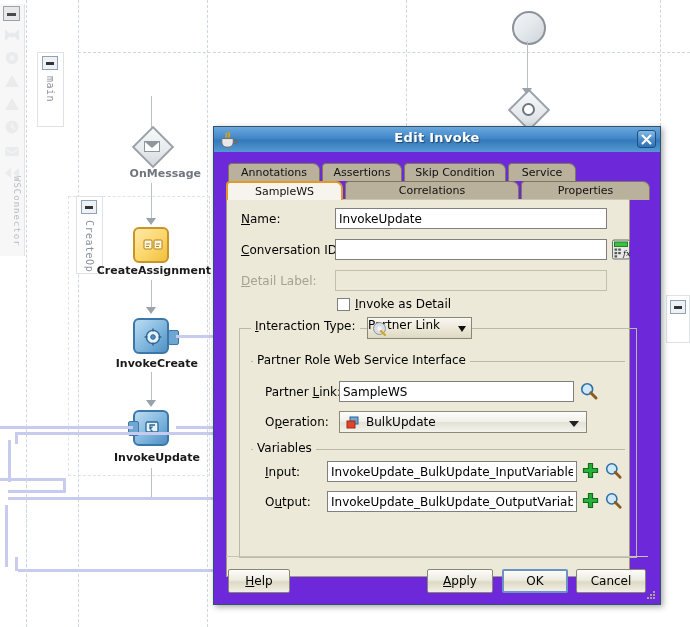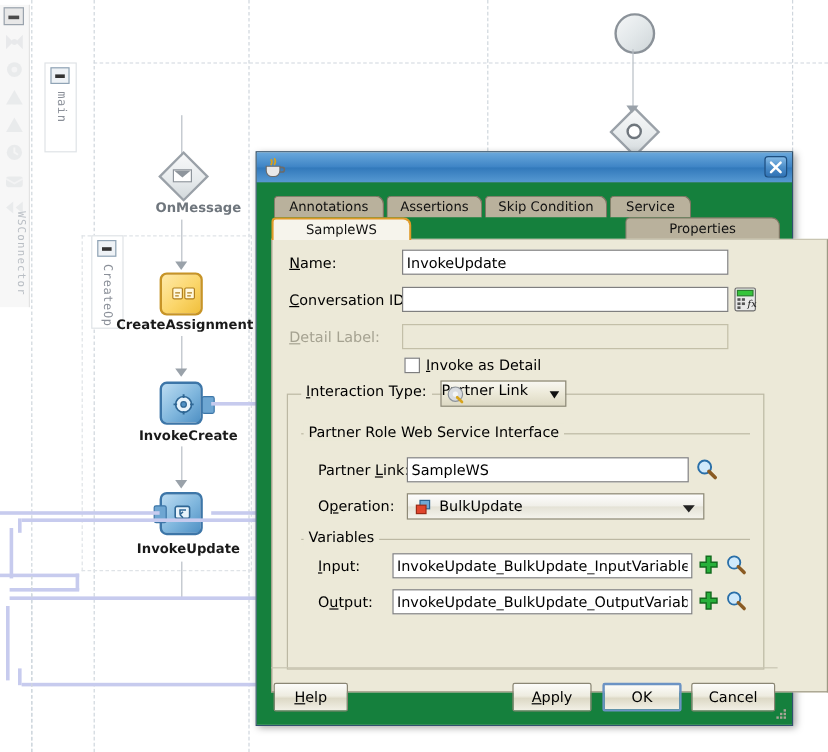--- a/index.html
+++ b/index.html
@@ -125,40 +125,40 @@
   #close-btn{
     position:absolute;right:4px;top:3px;width:19px;height:18px;
     border:1px solid #1e4f80;border-radius:3px;box-sizing:border-box;
     background:linear-gradient(180deg,#86bbe6 0%,#4e8fca 50%,#2f72b5 100%);
     cursor:pointer;
   }
   #close-btn svg{position:absolute;left:3px;top:3px;}
 
   #dlg-body{
     position:absolute;left:0;right:0;top:25px;bottom:0;
-    background:#15803d;
+    background:#6d28d9;
   }
 
   
   #tabs{position:absolute;left:12px;top:11px;width:424px;height:37px;}
   .tab{
     position:absolute;height:18px;box-sizing:border-box;
     background:#b9b19c;border:1px solid #7d7663;
     border-bottom:none;
     color:#111;font-size:11px;line-height:17px;text-align:center;
     cursor:pointer;
   }
   .tab.r1{top:0;border-radius:4px 7px 0 0;}
   .tab.r2{top:18px;border-radius:4px 7px 0 0;height:19px;line-height:18px;}
   .tab.sel{
     background:#f6f4ec;border:2px solid #e09a28;border-bottom:none;
     border-radius:4px 7px 0 0;z-index:5;font-weight:normal;
   }
   #tabpanel{
-    position:absolute;left:12px;top:47px;width:464px;height:378px;
+    position:absolute;left:12px;top:47px;width:404px;height:378px;
     background:#ece9d8;border:1px solid #9d9984;border-top:1px solid #c9c5b2;
     box-sizing:border-box;
   }
 
   .lbl{position:absolute;font-size:12px;color:#000;white-space:nowrap;}
   .lbl u{text-decoration:underline;}
   .lbl.dis{color:#a5a291;}
 
   .tfield{
     position:absolute;height:21px;box-sizing:border-box;
@@ -347,36 +347,38 @@
 </div>
 
 <div id="dialog">
 
   <div id="titlebar">
     <svg id="title-icon" viewBox="0 0 20 20">
       <path d="M3 9 h12 v4 a5 5 0 0 1 -5 5 h-2 a5 5 0 0 1 -5 -5 z" fill="#e8e8e8" stroke="#6b6b6b"></path>
       <path d="M15 10 h2 a2 2 0 0 1 0 4 h-2" fill="none" stroke="#6b6b6b" stroke-width="1.4"></path>
       <path d="M7 3 q2 2 0 5 M10 2 q2 2.5 0 6" stroke="#d9a21b" stroke-width="1.6" fill="none"></path>
     </svg>
+    <div id="title-text">Edit Invoke</div>
     <div id="close-btn">
       <svg width="11" height="11" viewBox="0 0 11 11">
         <path d="M1.5 1.5 L9.5 9.5 M9.5 1.5 L1.5 9.5" stroke="#ffffff" stroke-width="2.1" stroke-linecap="round"></path>
       </svg>
     </div>
   </div>
 
   <div id="dlg-body">
 
     <div id="tabs">
       <div class="tab r1" style="left:2px;width:92px;">Annotations</div>
       <div class="tab r1" style="left:96px;width:80px;">Assertions</div>
       <div class="tab r1" style="left:178px;width:102px;">Skip Condition</div>
       <div class="tab r1" style="left:282px;width:68px;">Service</div>
 
       <div class="tab r2 sel" style="left:0px;width:117px;">SampleWS</div>
+      <div class="tab r2" style="left:119px;width:174px;">Correlations</div>
       <div class="tab r2" style="left:295px;width:129px;">Properties</div>
     </div>
 
     <div id="tabpanel">
 
       <div class="lbl" style="left:14px;top:12px;">
         <u>N</u><span>ame:</span>
       </div>
       <input class="tfield" style="left: 108px; top: 8px; width: 272px;" type="text" value="InvokeUpdate">
 

